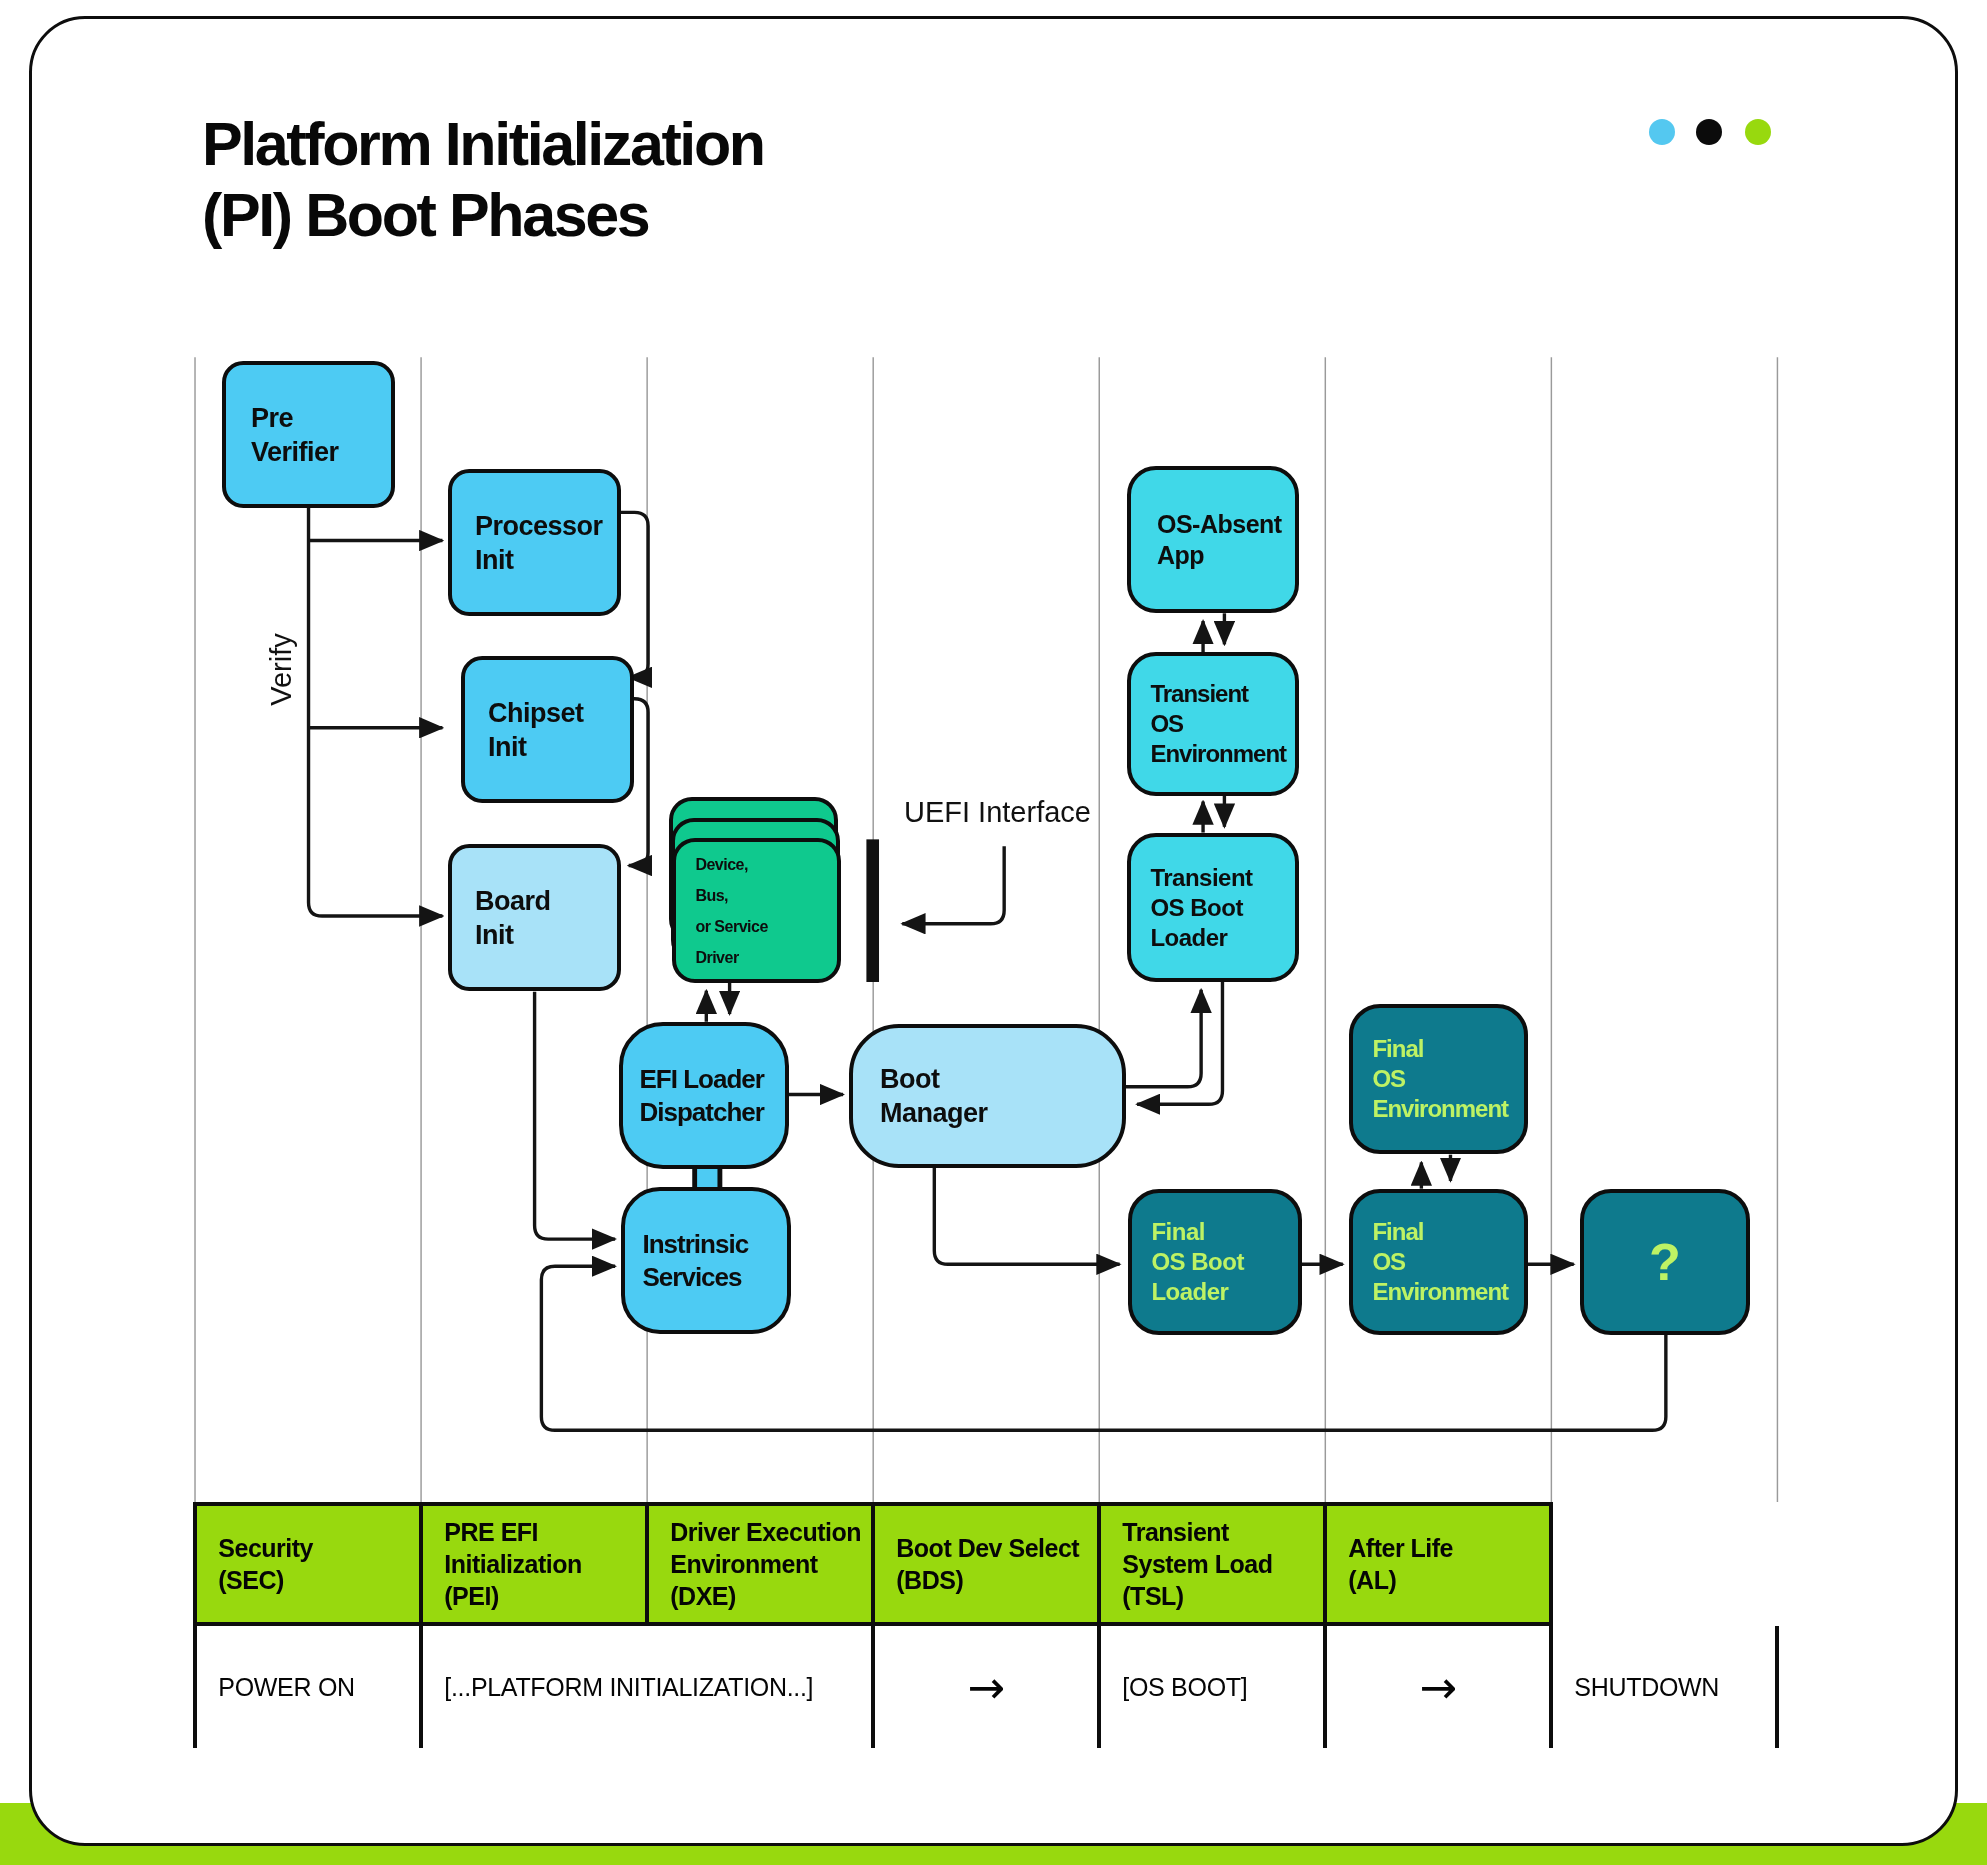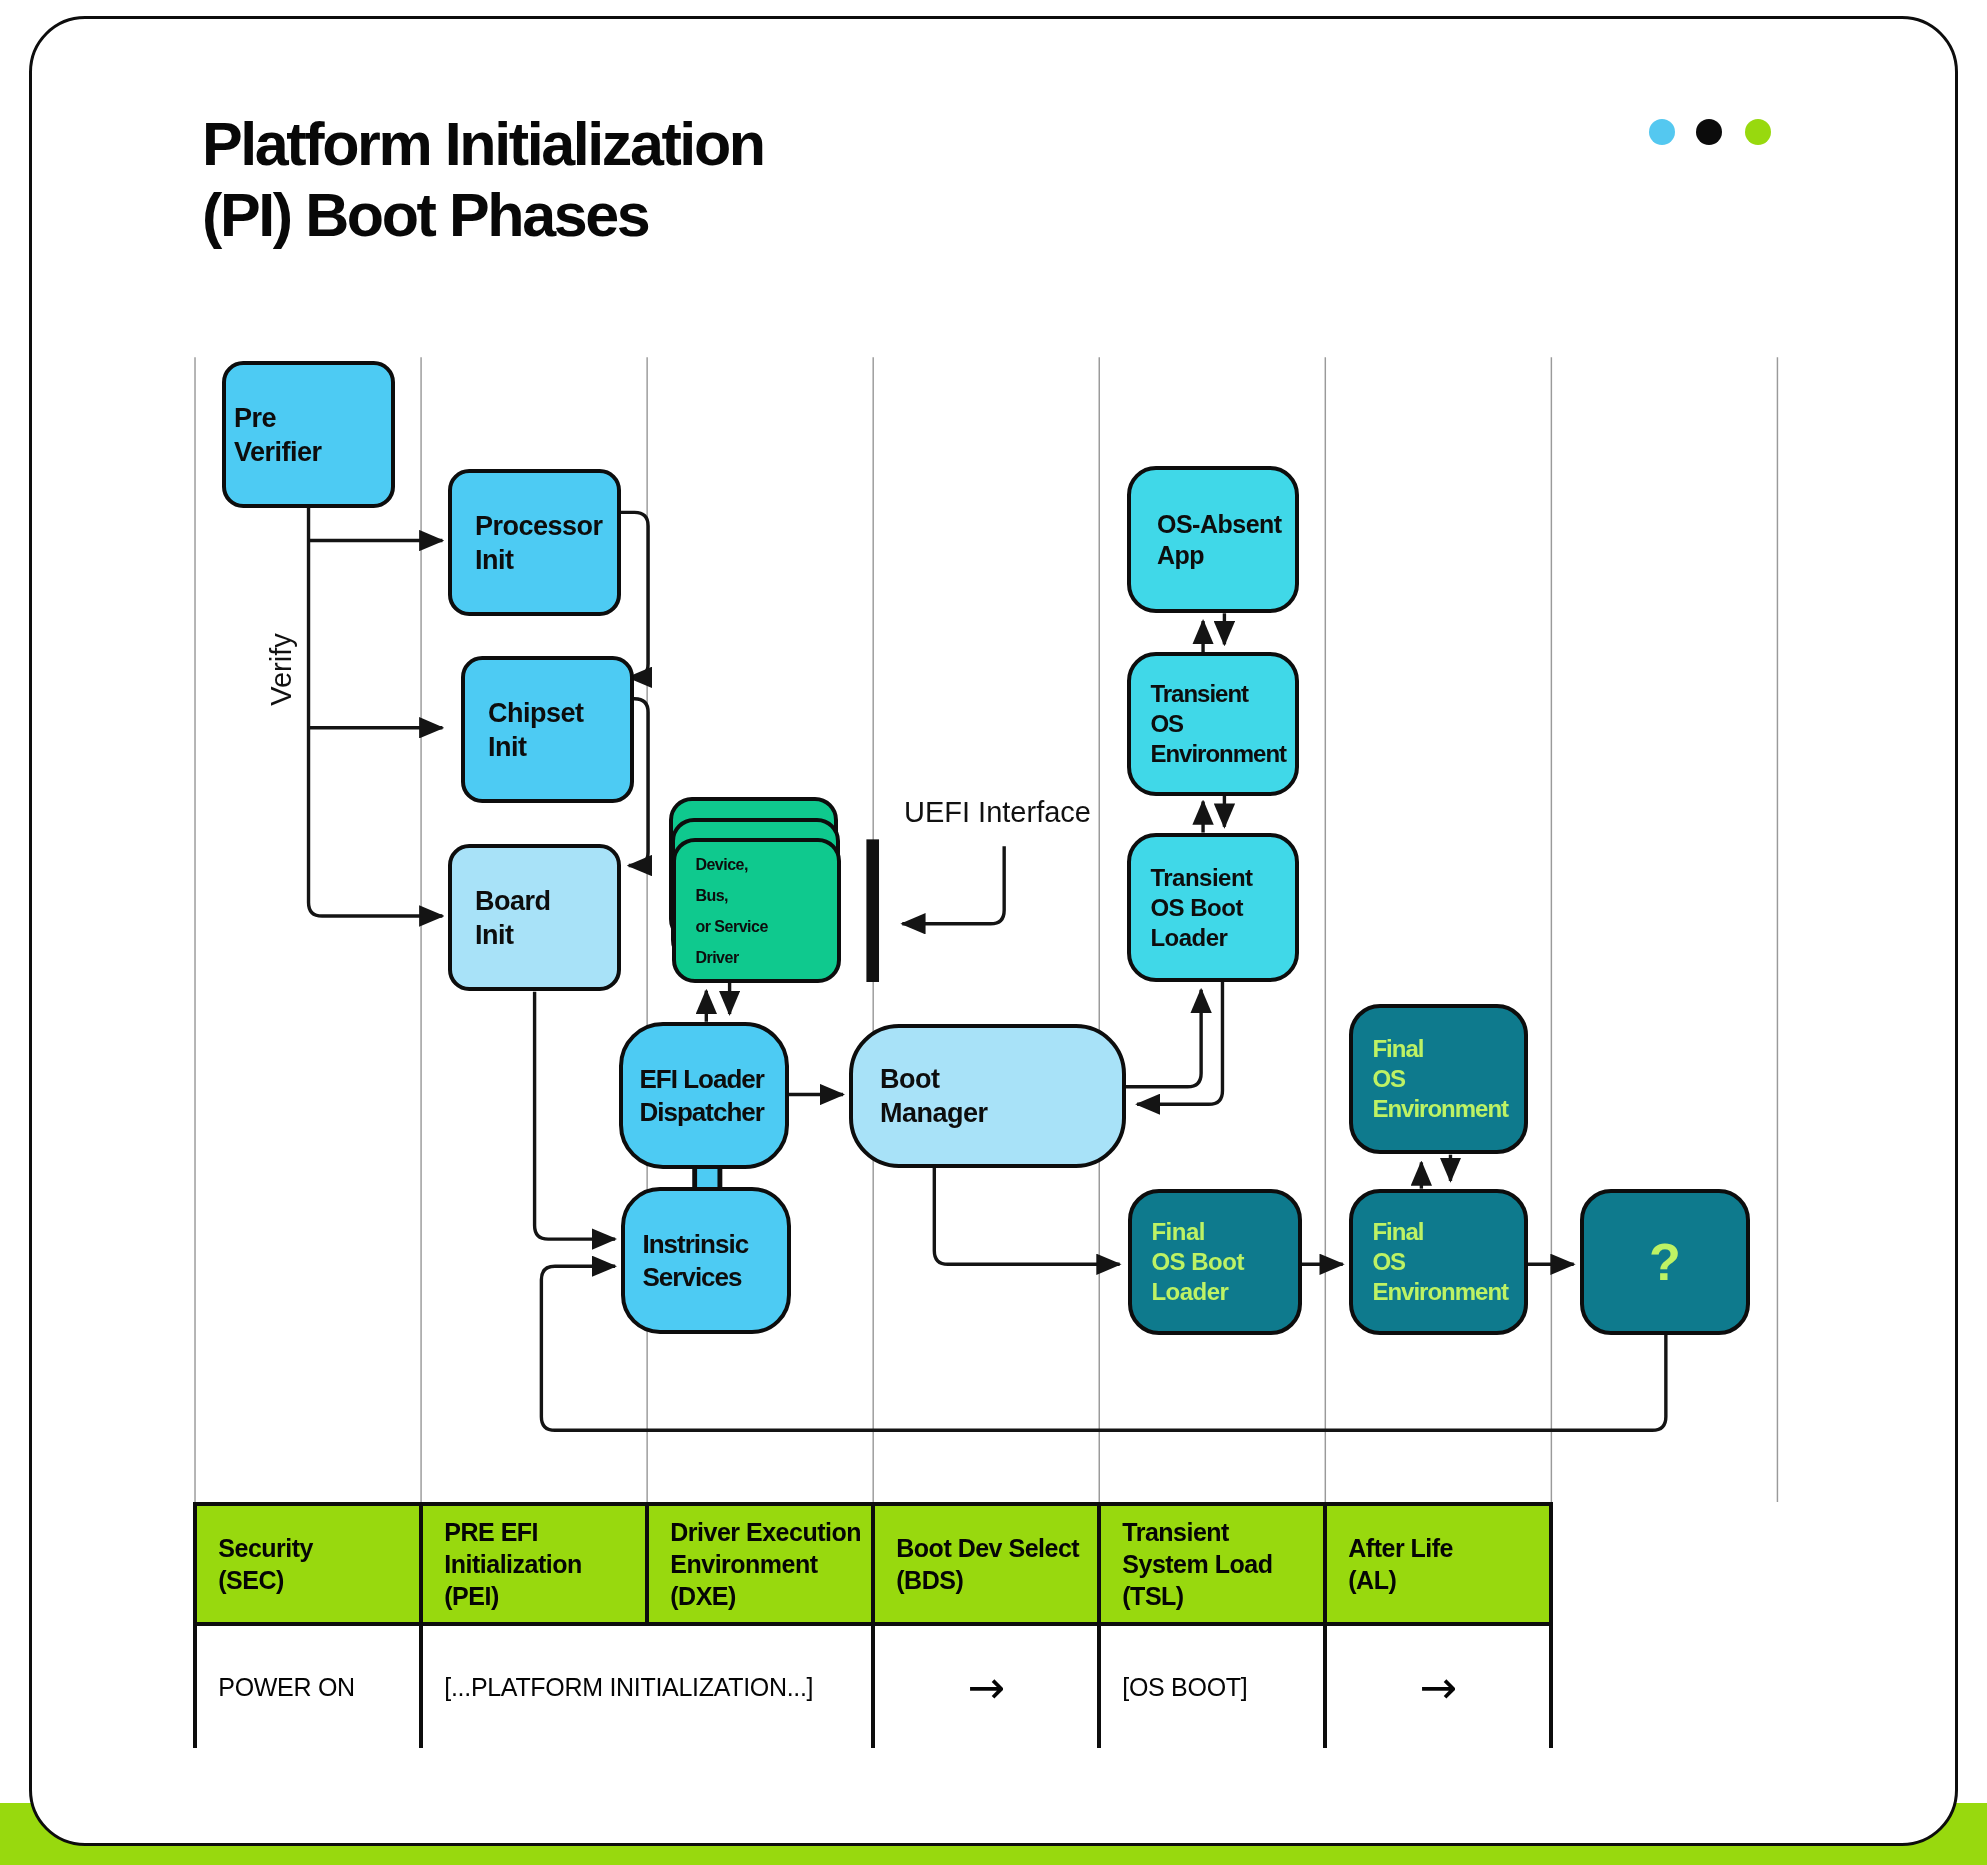--- a/index.html
+++ b/index.html
@@ -81,21 +81,21 @@
     <path d="M 963 1203 V 1289 Q 963 1303 977 1303 H 1154"></path>
     <path d="M 1341 1303 H 1384"></path>
     <path d="M 1574 1303 H 1622"></path>
     <path d="M 1465 1225 V 1198"></path>
     <path d="M 1495 1190 V 1217"></path>
   </g>
 
   <rect x="893" y="865" width="13" height="147" fill="#111"></rect>
 </svg>
 
-<div class="box c-blue" style="left:222px;top:361px;width:173px;height:147px;border-radius:21.3px;font-size:27px;line-height:34px;padding-left:8px">Pre
+<div class="box c-blue" style="left:222px;top:361px;width:173px;height:147px;border-radius:21.3px;font-size:27px;line-height:34px;padding-left:25px">Pre
 Verifier</div>
 <div class="box c-blue" style="left:448px;top:469px;width:173px;height:147px;border-radius:21.3px;font-size:27px;line-height:34px;padding-left:23px">Processor
 Init</div>
 <div class="box c-blue" style="left:461px;top:656px;width:173px;height:147px;border-radius:21.3px;font-size:27px;line-height:34px;padding-left:23px">Chipset
 Init</div>
 <div class="box c-light" style="left:448px;top:844px;width:173px;height:147px;border-radius:21.3px;font-size:27px;line-height:34px;padding-left:23px">Board
 Init</div>
 
 <div class="box c-green" style="left:669px;top:797px;width:169px;height:145px;border-radius:23px"></div>
 <div class="box c-green" style="left:671px;top:818px;width:169px;height:145px;border-radius:23px"></div>
@@ -151,15 +151,16 @@
 (TSL)</div>
     <div class="cell">After Life
 (AL)</div>
   </div>
   <div class="row">
     <div class="cell" style="width:226px">POWER ON</div>
     <div class="cell" style="width:452px">[...PLATFORM INITIALIZATION...]</div>
     <div class="cell center" style="width:226px">→</div>
     <div class="cell" style="width:226px">[OS BOOT]</div>
     <div class="cell center" style="width:226px">→</div>
+    <div class="cell" style="width:226px">SHUTDOWN</div>
   </div>
 </div>
 
 
 </body></html>

